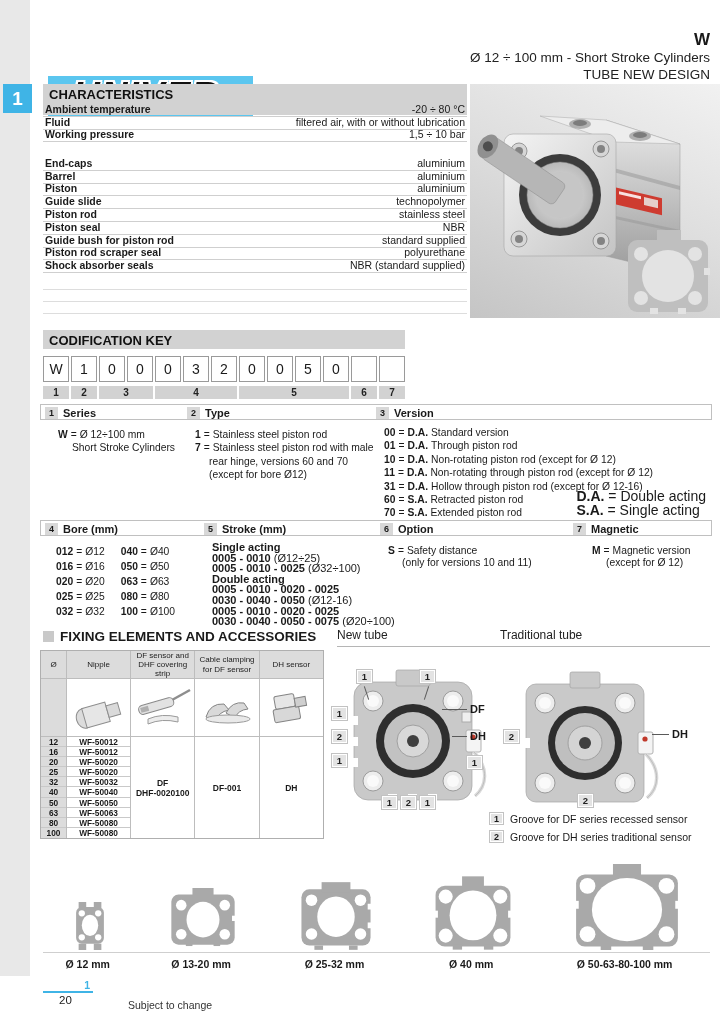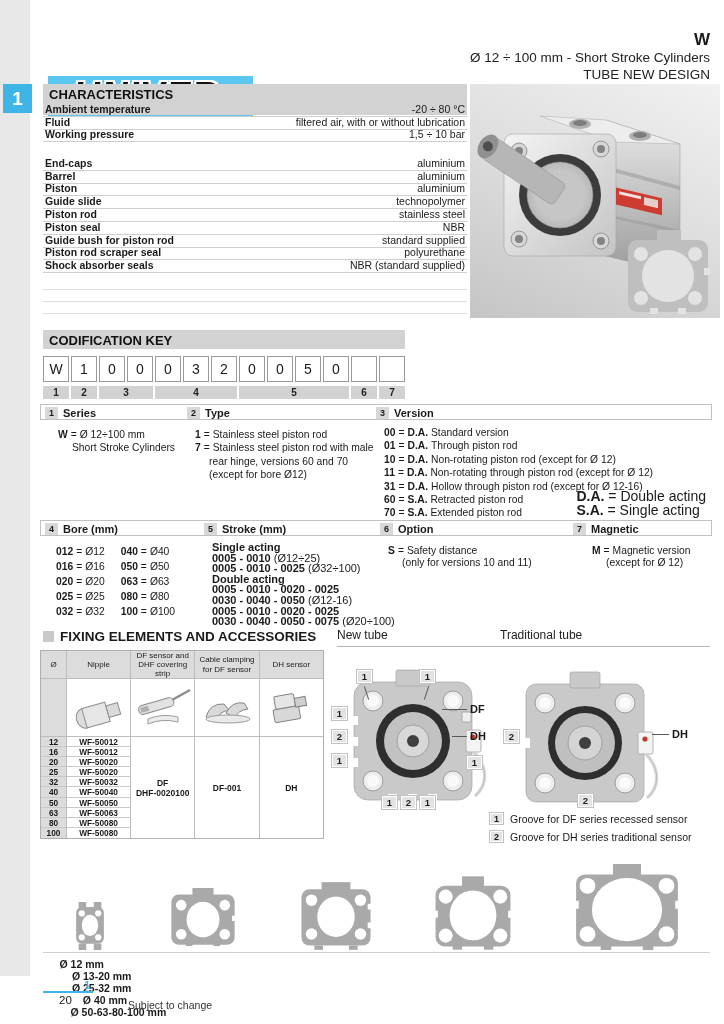--- a/index.html
+++ b/index.html
@@ -110,21 +110,21 @@
   .lrow { display:flex; align-items:center; margin-bottom:5px; }
   .lchip { width:15px; height:13px; background:#E3E3E3; border:1px solid #C2C2C2; box-shadow:inset 0 0 0 1px #fff;
            font-size:9px; font-weight:bold; display:flex; align-items:center; justify-content:center; margin-right:6px; }
   .ltext { font-size:10.5px; }
 
   
   .profiles { position:absolute; left:43px; top:862px; width:667px; height:88px; display:flex; align-items:flex-end; }
   .pcell { display:flex; align-items:flex-end; justify-content:center; }
   .pc1 { width:14%; } .pc2 { width:20%; } .pc3 { width:20%; } .pc4 { width:21%; } .pc5 { width:25%; }
   .pline { position:absolute; left:43px; top:952px; width:667px; border-top:1px solid #CFCFCF; }
-  .plabels { position:absolute; left:35px; top:958px; width:667px; display:flex;flex-direction:column; }
+  .plabels { position:absolute; left:41px; top:958px; width:667px; display:flex; }
   .plab { text-align:center; font-size:10.5px; font-weight:bold; }
 
   
   .pageno { position:absolute; left:43px; top:979px; width:50px; }
   .p-top { color:#3FB4E6; font-weight:bold; font-size:10.5px; text-align:right; padding-right:3px;
            border-bottom:2px solid #3FB4E6; line-height:12px; }
   .p-bot { font-size:11.5px; color:#222; padding-left:16px; line-height:14px; }
   .foot-note { position:absolute; left:128px; top:999px; font-size:10.5px; color:#333; }
 </style>
 </head>

